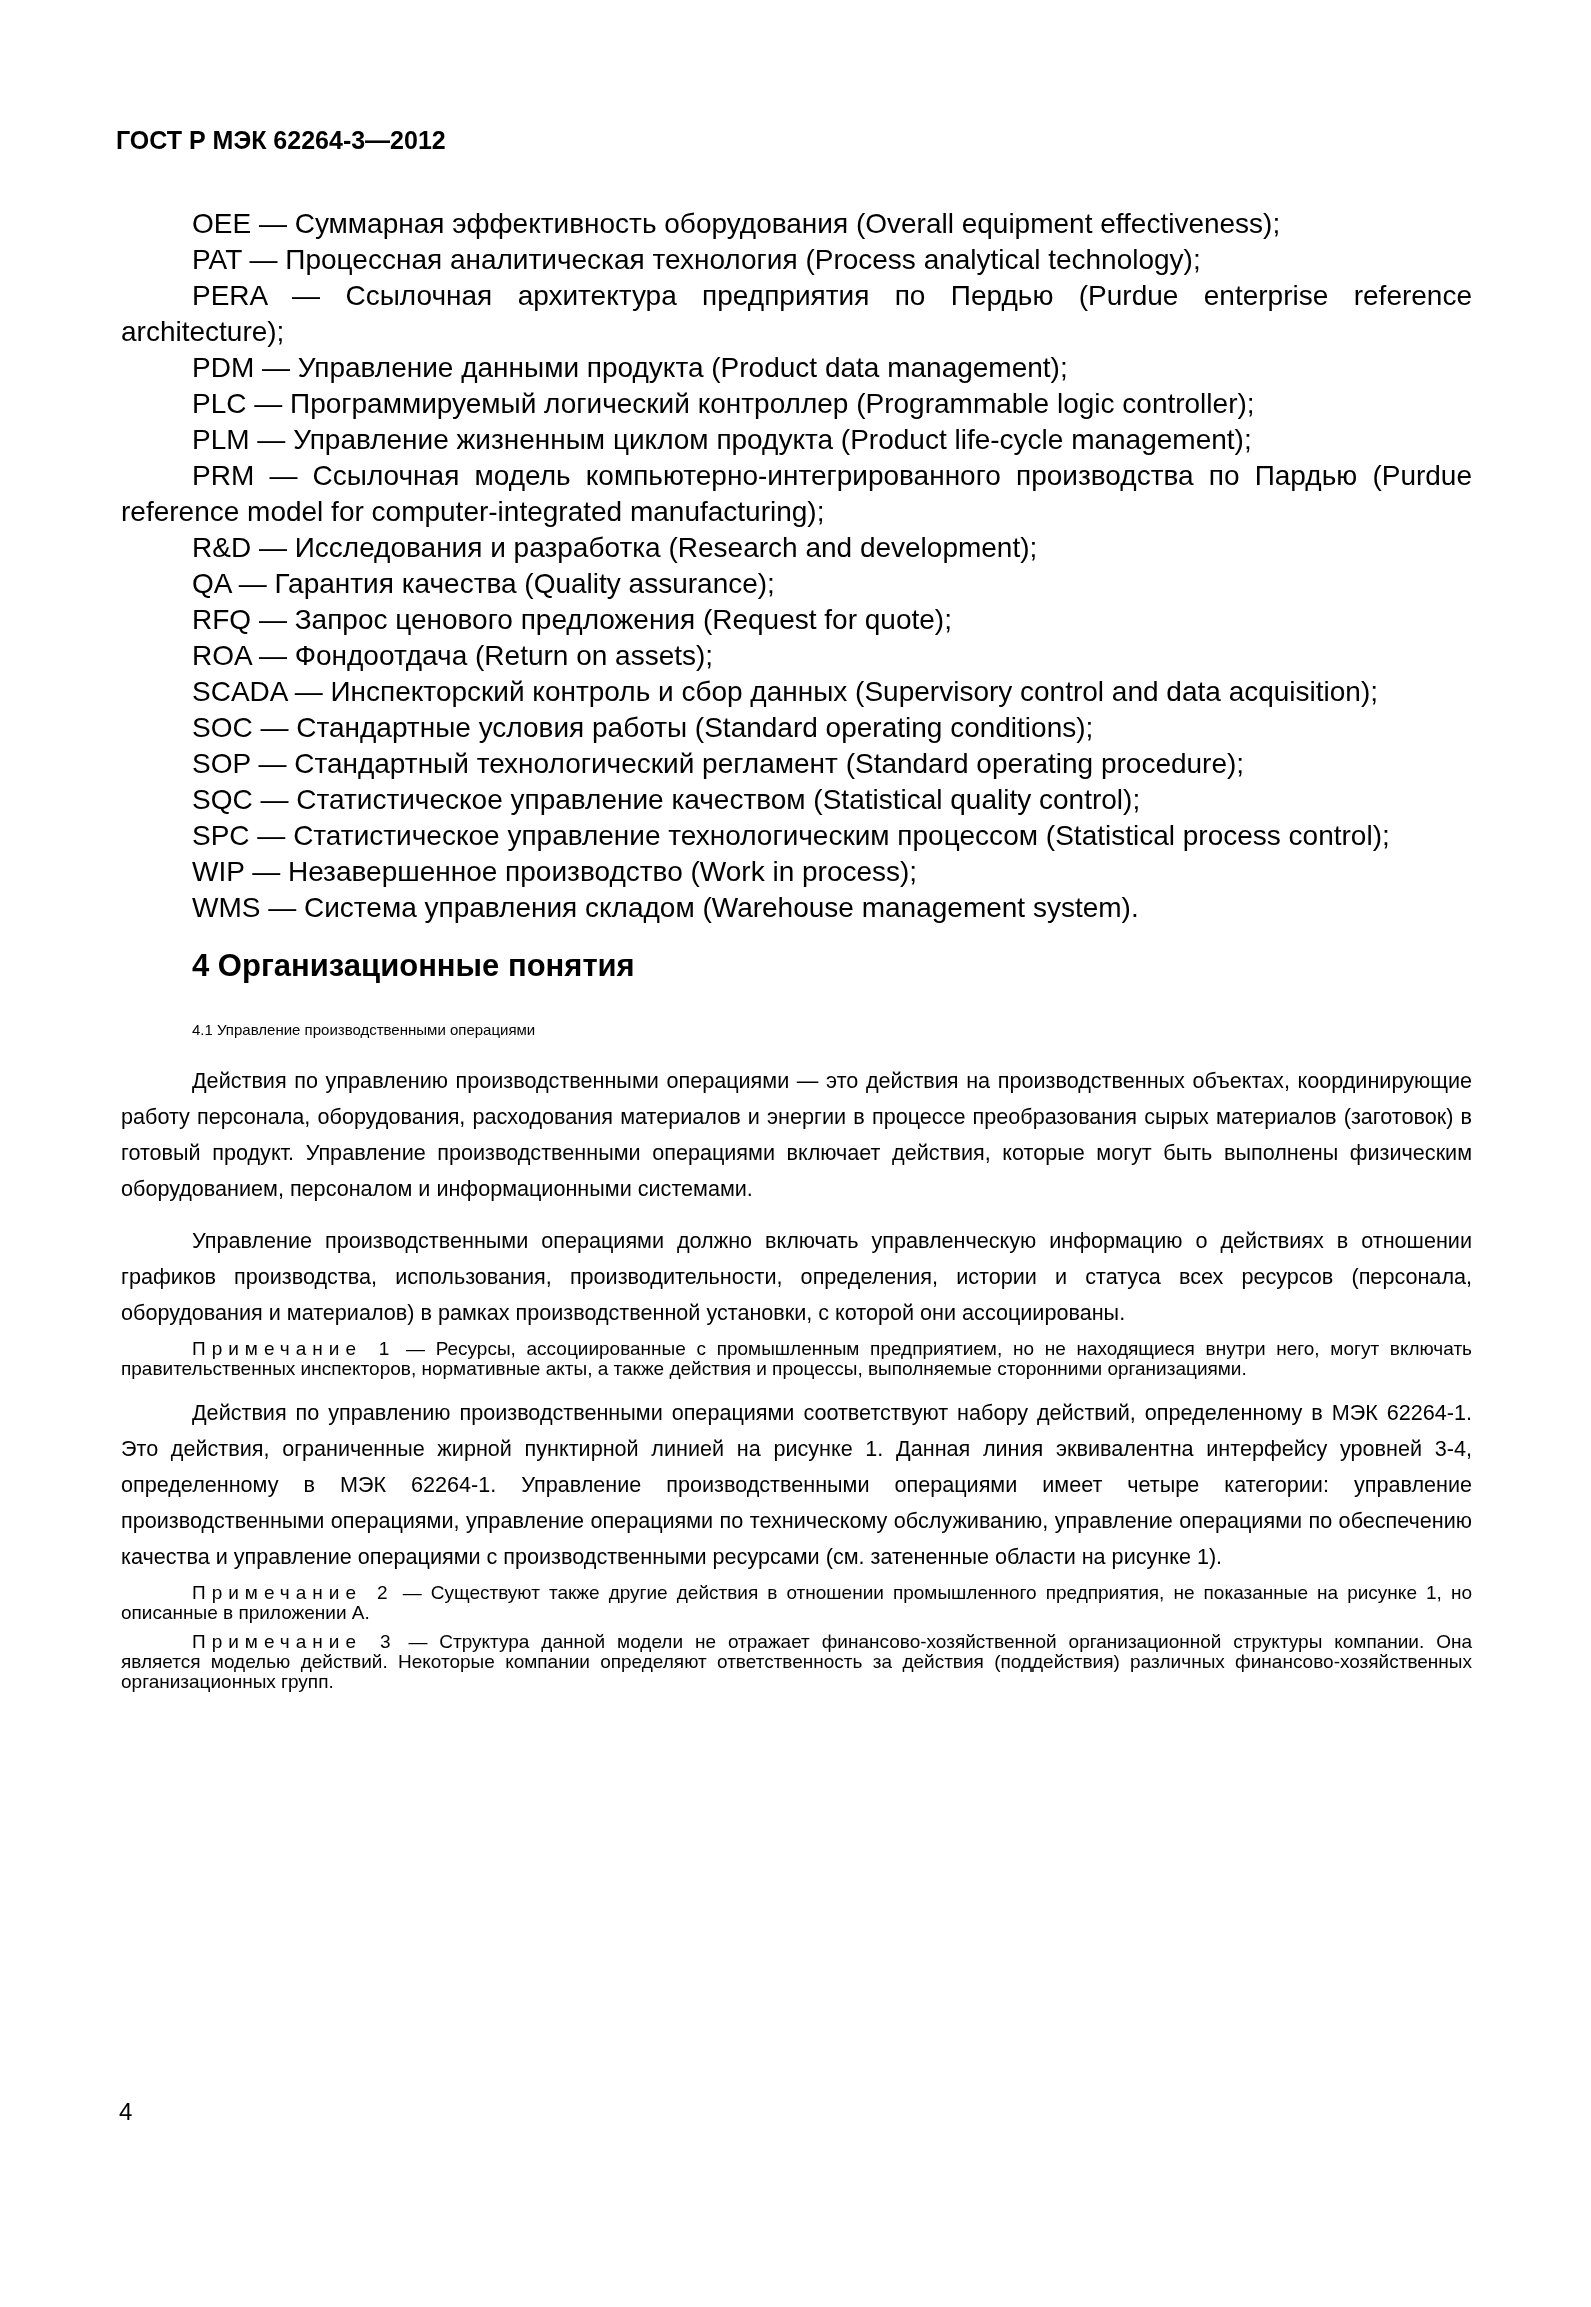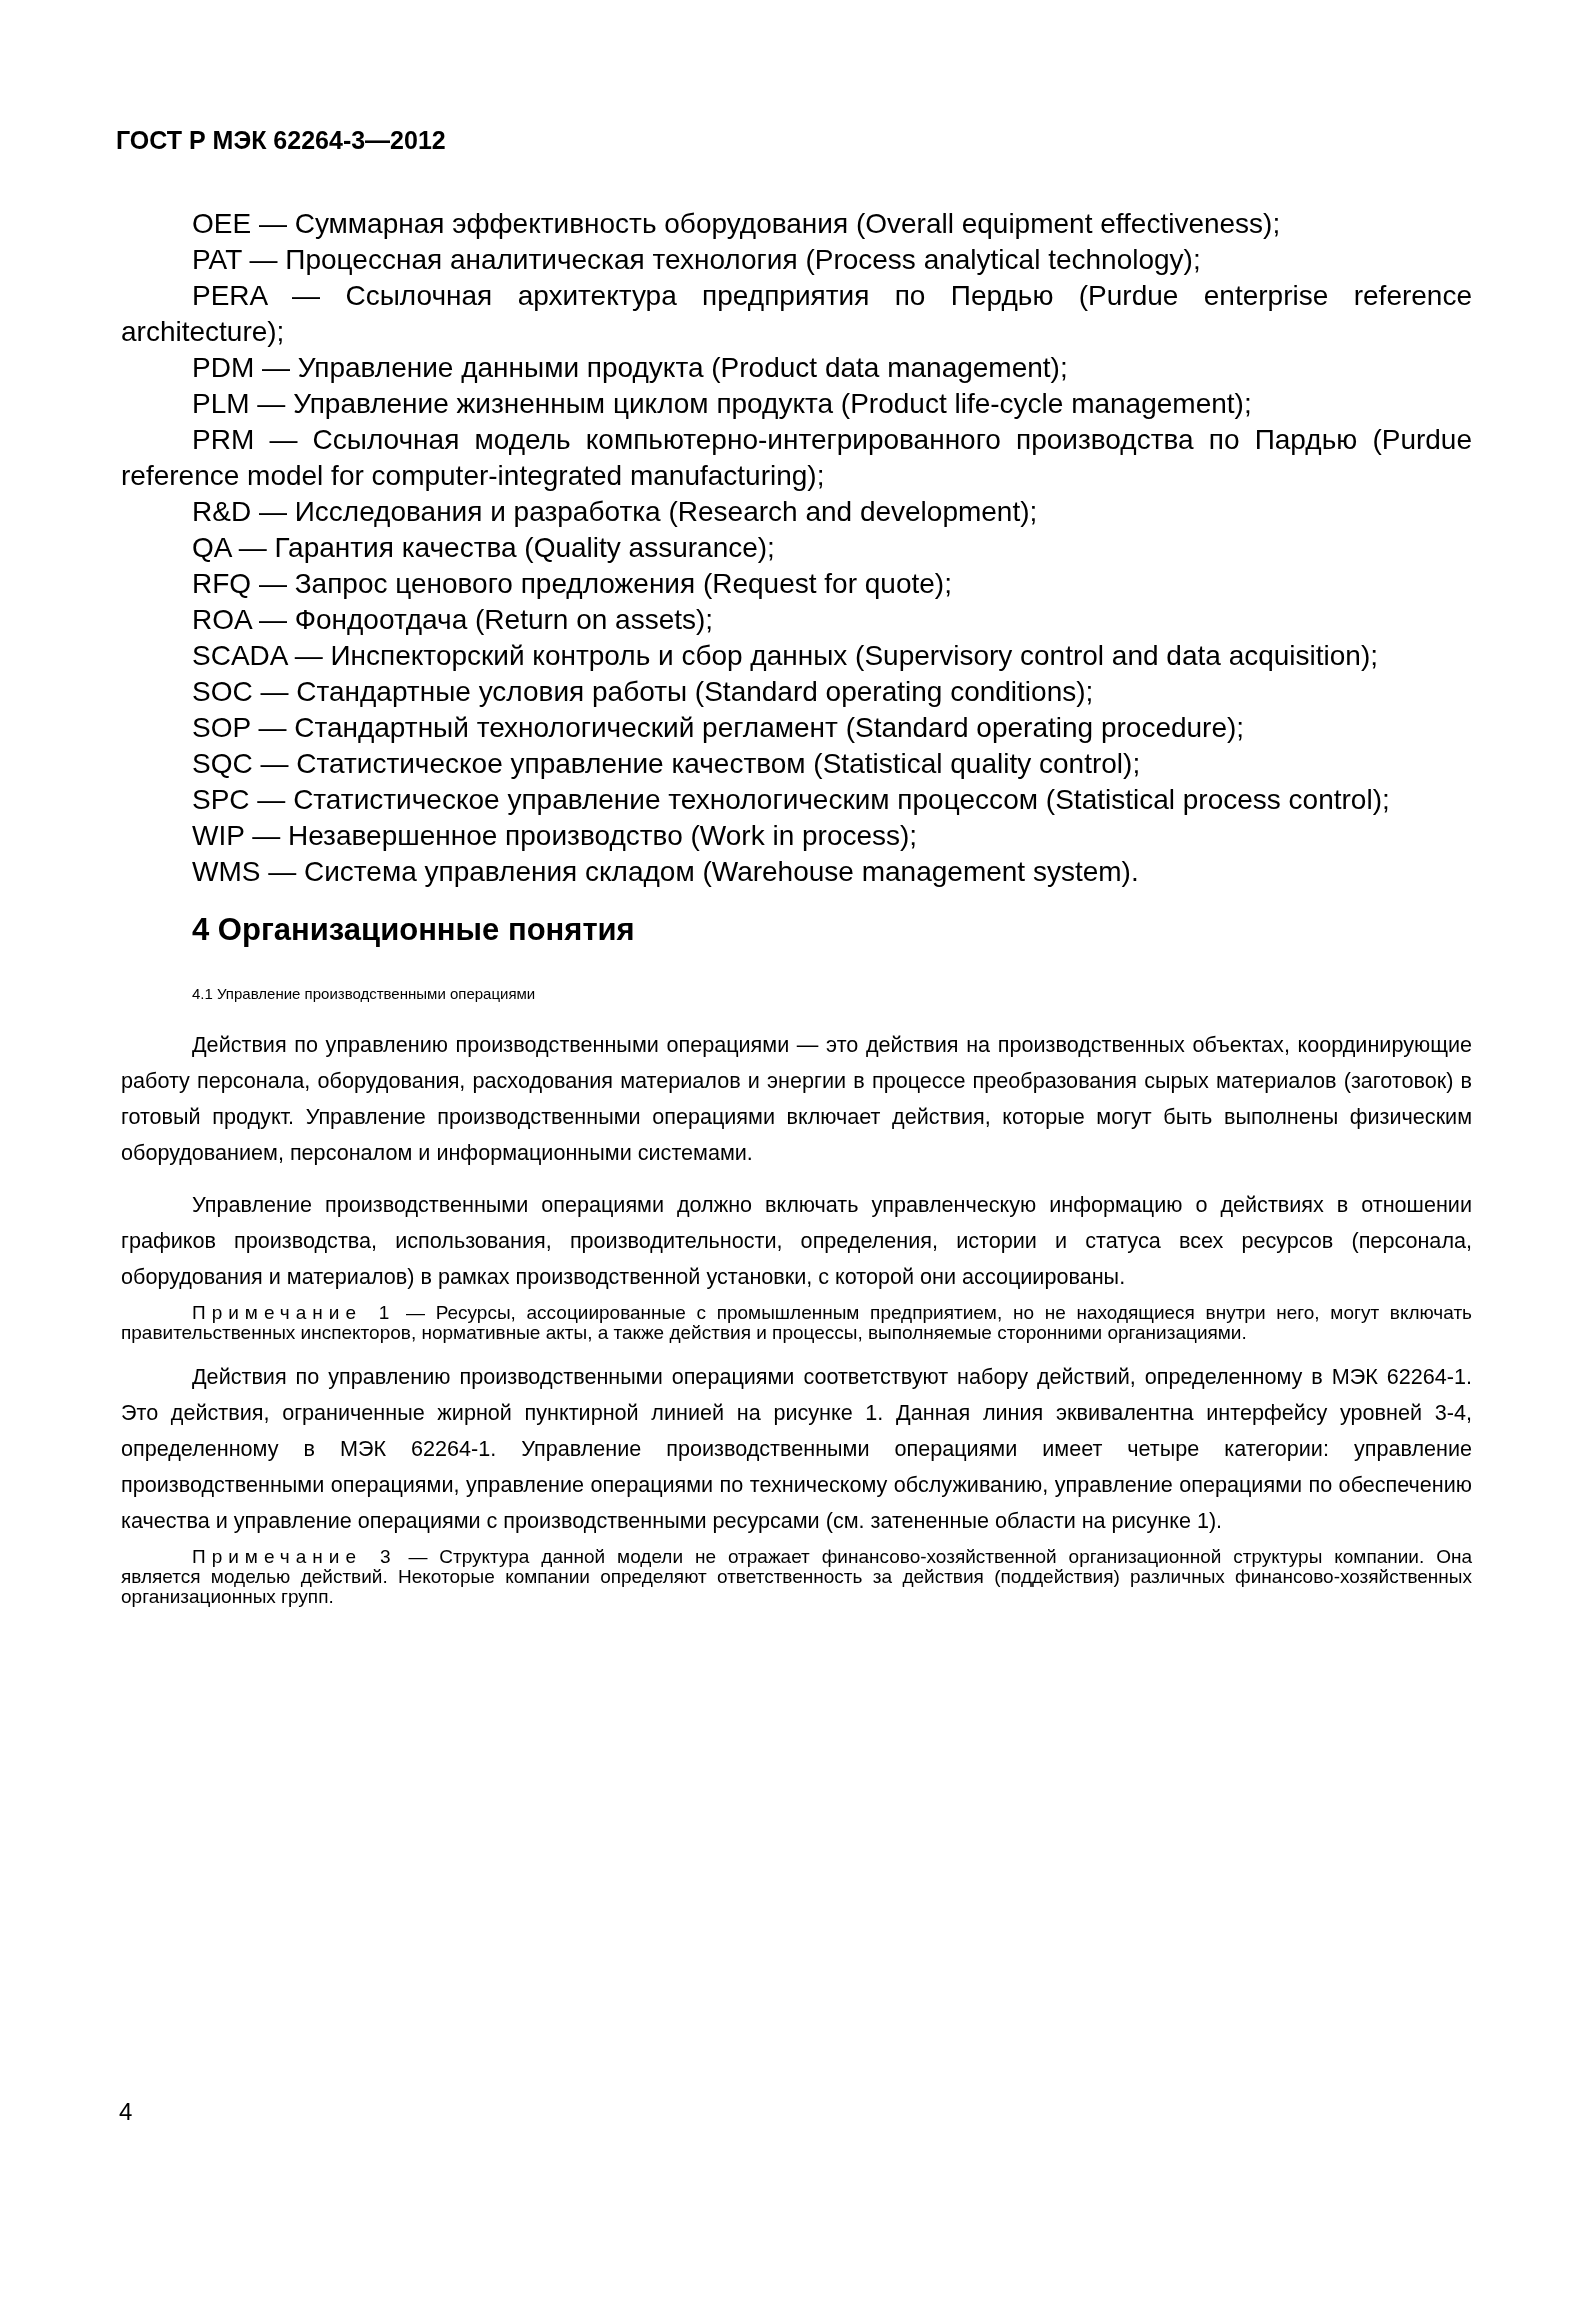--- a/index.html
+++ b/index.html
@@ -19,20 +19,21 @@
 <body>
 
 <div class="page-header">ГОСТ Р МЭК 62264-3—2012</div>
 
 <div class="content">
   <div>
     <p class="line">OEE — Суммарная эффективность оборудования (Overall equipment effectiveness);</p>
     <p class="line">PAT — Процессная аналитическая технология (Process analytical technology);</p>
     <p class="line">PERA — Ссылочная архитектура предприятия по Пердью (Purdue enterprise reference architecture);</p>
     <p class="line">PDM — Управление данными продукта (Product data management);</p>
+    <p class="line">PLC — Программируемый логический контроллер (Programmable logic controller);</p>
     <p class="line">PLM — Управление жизненным циклом продукта (Product life-cycle management);</p>
     <p class="line">PRM — Ссылочная модель компьютерно-интегрированного производства по Пардью (Purdue reference model for computer-integrated manufacturing);</p>
     <p class="line">R&amp;D — Исследования и разработка (Research and development);</p>
     <p class="line">QA — Гарантия качества (Quality assurance);</p>
     <p class="line">RFQ — Запрос ценового предложения (Request for quote);</p>
     <p class="line">ROA — Фондоотдача (Return on assets);</p>
     <p class="line">SCADA — Инспекторский контроль и сбор данных (Supervisory control and data acquisition);</p>
     <p class="line">SOC — Стандартные условия работы (Standard operating conditions);</p>
     <p class="line">SOP — Стандартный технологический регламент (Standard operating procedure);</p>
     <p class="line">SQC — Статистическое управление качеством (Statistical quality control);</p>
@@ -44,17 +45,18 @@
   <h1 class="h1">4 Организационные понятия</h1>
   <h2 class="h2">4.1 Управление производственными операциями</h2>
 
   <p class="para">Действия по управлению производственными операциями — это действия на производственных объектах, координирующие работу персонала, оборудования, расходования материалов и энергии в процессе преобразования сырых материалов (заготовок) в готовый продукт. Управление производственными операциями включает действия, которые могут быть выполнены физическим оборудованием, персоналом и информационными системами.</p>
   <p class="para">Управление производственными операциями должно включать управленческую информацию о действиях в отношении графиков производства, использования, производительности, определения, истории и статуса всех ресурсов (персонала, оборудования и материалов) в рамках производственной установки, с которой они ассоциированы.</p>
 
   <p class="note"><span class="lead">Примечание 1</span><span> — Ресурсы, ассоциированные с промышленным предприятием, но не находящиеся внутри него, могут включать правительственных инспекторов, нормативные акты, а также действия и процессы, выполняемые сторонними организациями.</span></p>
 
   <p class="para">Действия по управлению производственными операциями соответствуют набору действий, определенному в МЭК 62264-1. Это действия, ограниченные жирной пунктирной линией на рисунке 1. Данная линия эквивалентна интерфейсу уровней 3-4, определенному в МЭК 62264-1. Управление производственными операциями имеет четыре категории: управление производственными операциями, управление операциями по техническому обслуживанию, управление операциями по обеспечению качества и управление операциями с производственными ресурсами (см. затененные области на рисунке 1).</p>
 
+  <p class="note"><span class="lead">Примечание 2</span><span> — Существуют также другие действия в отношении промышленного предприятия, не показанные на рисунке 1, но описанные в приложении А.</span></p>
   <p class="note"><span class="lead">Примечание 3</span><span> — Структура данной модели не отражает финансово-хозяйственной организационной структуры компании. Она является моделью действий. Некоторые компании определяют ответственность за действия (поддействия) различных финансово-хозяйственных организационных групп.</span></p>
 </div>
 
 <div class="page-number">4</div>
 
 
 </body></html>

